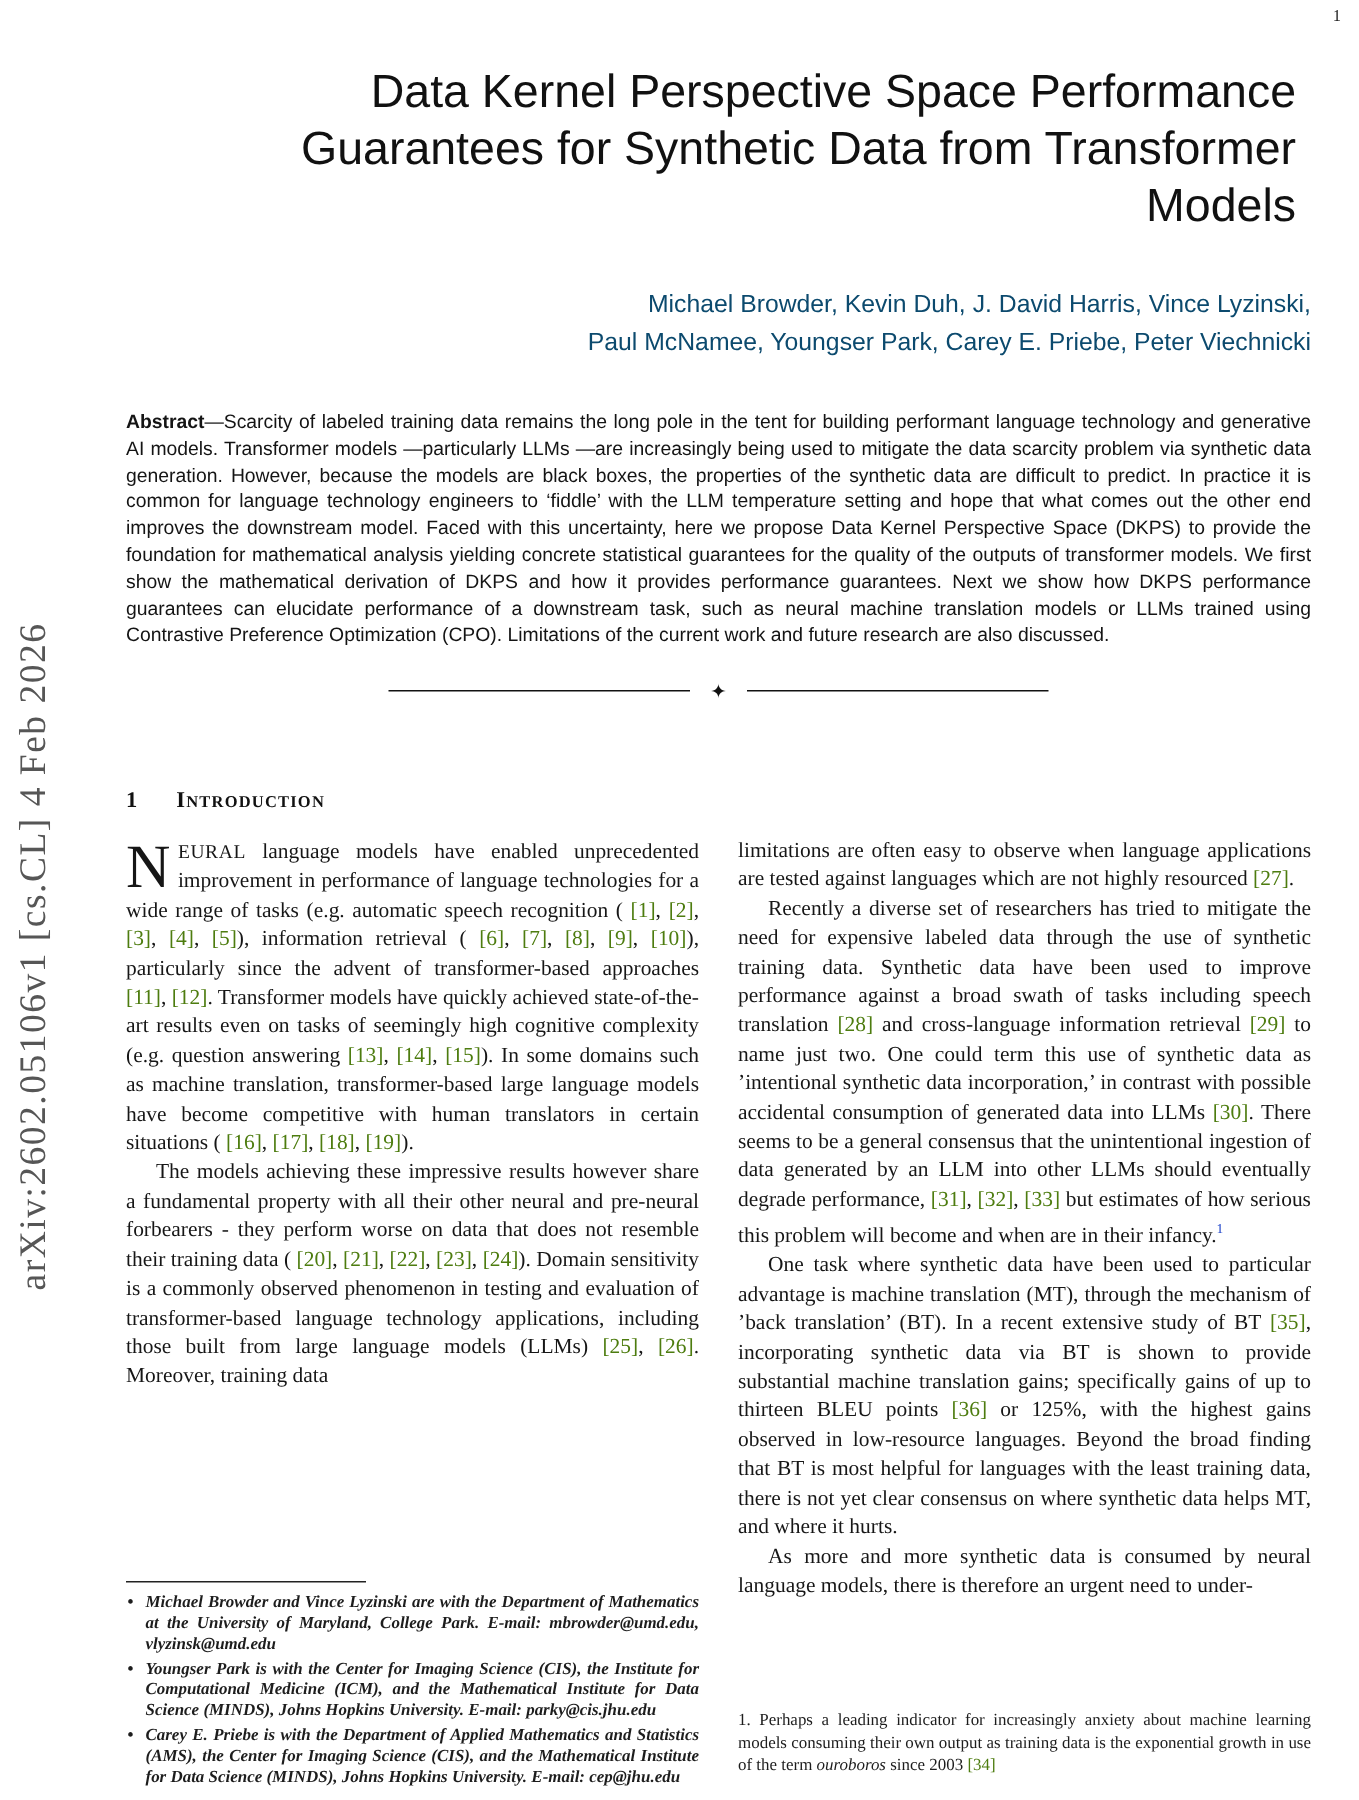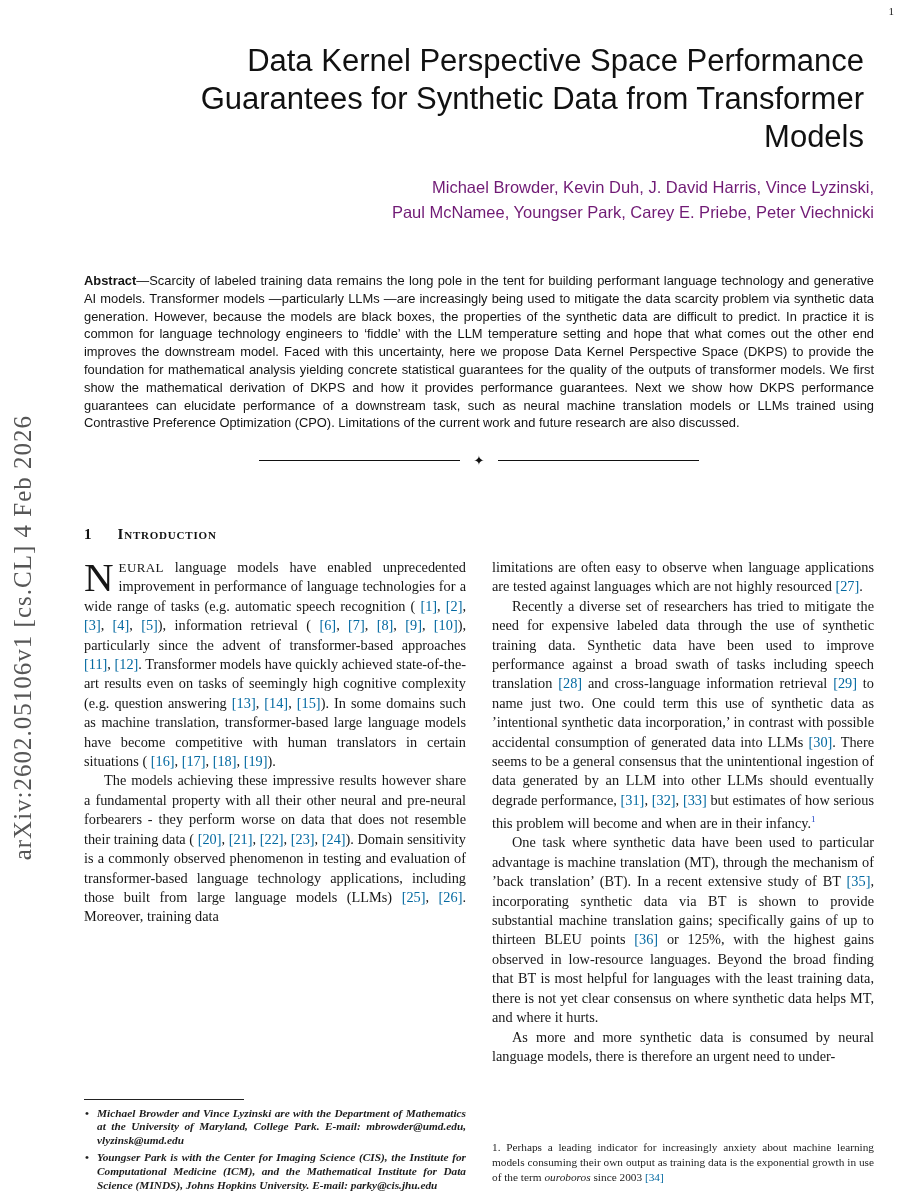--- a/index.html
+++ b/index.html
@@ -15,22 +15,22 @@
     writing-mode:vertical-rl;transform:rotate(180deg);
     font-size:25px;color:#565656;letter-spacing:1px;white-space:nowrap;
     font-family:"Liberation Serif",serif;
   }
   
   .front{position:absolute;left:84px;top:42px;width:790px;text-align:right;}
   .title{
     font-family:"Liberation Sans",sans-serif;font-weight:400;
     font-size:31px;line-height:1.22;margin:0 auto;max-width:770px;color:#111;
   }
-  .authors{margin-top:20px;font-family:"Liberation Sans",sans-serif;
-    font-size:16.5px;line-height:1.5;color:#701a75;}
+  .authors{margin-top:36px;font-family:"Liberation Sans",sans-serif;
+    font-size:16.5px;line-height:1.5;color:#0c4a6e;}
   .abstract-wrap{position:absolute;left:84px;top:272px;width:790px;
     font-family:"Liberation Sans",sans-serif;font-size:12.9px;line-height:1.38;
     text-align:justify;color:#141414;}
   .abstract-wrap p{margin:0;}
   .abstract-wrap .terms{margin-top:15px;}
   .blabel{font-weight:bold;}
   .divider{margin:22px auto 0;width:440px;display:flex;align-items:center;gap:14px;}
   .divider .line{flex:1;height:0;border-top:1px solid #111;}
   .divider .star{font-size:13px;line-height:1;color:#111;}
   
@@ -39,21 +39,21 @@
   .col{width:382px;height:100%;display:flex;flex-direction:column;box-sizing:border-box;}
   .col-right{padding-top:34px;}
   .sec-heading{display:flex;align-items:baseline;font-weight:bold;
     font-size:15px;line-height:20px;margin:0 0 14px 0;color:#111;}
   .sec-heading .num{margin-right:26px;}
   .sec-heading .st{font-variant:small-caps;letter-spacing:0.8px;}
   p.body{margin:0;text-align:justify;font-size:14.3px;line-height:19.4px;color:#161616;}
   p.body.indent{text-indent:1.4em;}
   .dropcap{float:left;font-size:41px;line-height:34px;padding:2px 5px 0 0;color:#161616;}
   .lead{font-size:13px;letter-spacing:0.4px;}
-  .cite{color:#0369a1;}
+  .cite{color:#4d7c0f;}
   sup.fnref{font-size:9px;color:#1a41c8;}
   
   .affils{margin-top:auto;font-style:italic;font-size:11.3px;line-height:13.9px;
     text-align:justify;color:#1d1d1d;}
   .affils-rule{width:160px;border-top:1px solid #222;margin-bottom:7px;}
   .affils ul{list-style:none;margin:0;padding:0;}
   .affils li{position:relative;padding-left:13px;margin-bottom:3px;font-weight:bold;}
   .affils li::before{content:"\2022";position:absolute;left:1px;top:0;font-style:normal;}
   
   .footnote{margin-top:auto;font-size:11.3px;line-height:15px;text-align:justify;color:#1d1d1d;}
@@ -94,20 +94,21 @@
         <span class="st">Introduction</span>
       </h2>
       <p class="body"><span class="dropcap">N</span><span class="lead">EURAL</span><span> language models have enabled unprecedented improvement in performance of language technologies for a wide range of tasks (e.g. automatic speech recognition ( <span class="cite">[1]</span>, <span class="cite">[2]</span>, <span class="cite">[3]</span>, <span class="cite">[4]</span>, <span class="cite">[5]</span>), information retrieval ( <span class="cite">[6]</span>, <span class="cite">[7]</span>, <span class="cite">[8]</span>, <span class="cite">[9]</span>, <span class="cite">[10]</span>), particularly since the advent of transformer-based approaches <span class="cite">[11]</span>, <span class="cite">[12]</span>. Transformer models have quickly achieved state-of-the-art results even on tasks of seemingly high cognitive complexity (e.g. question answering <span class="cite">[13]</span>, <span class="cite">[14]</span>, <span class="cite">[15]</span>). In some domains such as machine translation, transformer-based large language models have become competitive with human translators in certain situations ( <span class="cite">[16]</span>, <span class="cite">[17]</span>, <span class="cite">[18]</span>, <span class="cite">[19]</span>).</span></p>
       <p class="body indent">The models achieving these impressive results however share a fundamental property with all their other neural and pre-neural forbearers - they perform worse on data that does not resemble their training data ( <span class="cite">[20]</span>, <span class="cite">[21]</span>, <span class="cite">[22]</span>, <span class="cite">[23]</span>, <span class="cite">[24]</span>). Domain sensitivity is a commonly observed phenomenon in testing and evaluation of transformer-based language technology applications, including those built from large language models (LLMs) <span class="cite">[25]</span>, <span class="cite">[26]</span>. Moreover, training data</p>
 
       <div class="affils">
         <div class="affils-rule"></div>
         <ul>
           <li>Michael Browder and Vince Lyzinski are with the Department of Mathematics at the University of Maryland, College Park. E-mail: mbrowder@umd.edu, vlyzinsk@umd.edu</li>
           <li>Youngser Park is with the Center for Imaging Science (CIS), the Institute for Computational Medicine (ICM), and the Mathematical Institute for Data Science (MINDS), Johns Hopkins University. E-mail: parky@cis.jhu.edu</li>
+          <li>Carey E. Priebe is with the Department of Applied Mathematics and Statistics (AMS), the Center for Imaging Science (CIS), and the Mathematical Institute for Data Science (MINDS), Johns Hopkins University. E-mail: cep@jhu.edu</li>
         </ul>
       </div>
     </div>
 
     <div class="col col-right">
       <p class="body">limitations are often easy to observe when language applications are tested against languages which are not highly resourced <span class="cite">[27]</span>.</p>
       <p class="body indent">Recently a diverse set of researchers has tried to mitigate the need for expensive labeled data through the use of synthetic training data. Synthetic data have been used to improve performance against a broad swath of tasks including speech translation <span class="cite">[28]</span> and cross-language information retrieval <span class="cite">[29]</span> to name just two. One could term this use of synthetic data as ’intentional synthetic data incorporation,’ in contrast with possible accidental consumption of generated data into LLMs <span class="cite">[30]</span>. There seems to be a general consensus that the unintentional ingestion of data generated by an LLM into other LLMs should eventually degrade performance, <span class="cite">[31]</span>, <span class="cite">[32]</span>, <span class="cite">[33]</span> but estimates of how serious this problem will become and when are in their infancy.<sup class="fnref">1</sup></p>
       <p class="body indent">One task where synthetic data have been used to particular advantage is machine translation (MT), through the mechanism of ’back translation’ (BT). In a recent extensive study of BT <span class="cite">[35]</span>, incorporating synthetic data via BT is shown to provide substantial machine translation gains; specifically gains of up to thirteen BLEU points <span class="cite">[36]</span> or 125%, with the highest gains observed in low-resource languages. Beyond the broad finding that BT is most helpful for languages with the least training data, there is not yet clear consensus on where synthetic data helps MT, and where it hurts.</p>
       <p class="body indent">As more and more synthetic data is consumed by neural language models, there is therefore an urgent need to under-</p>
 

